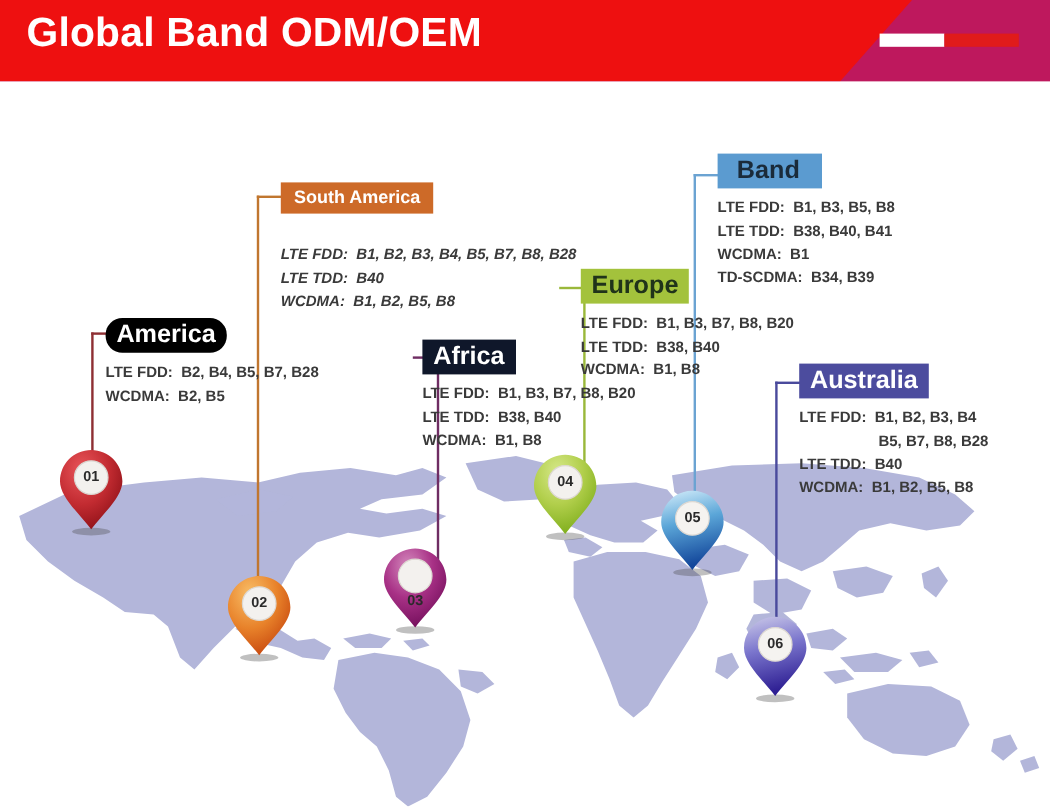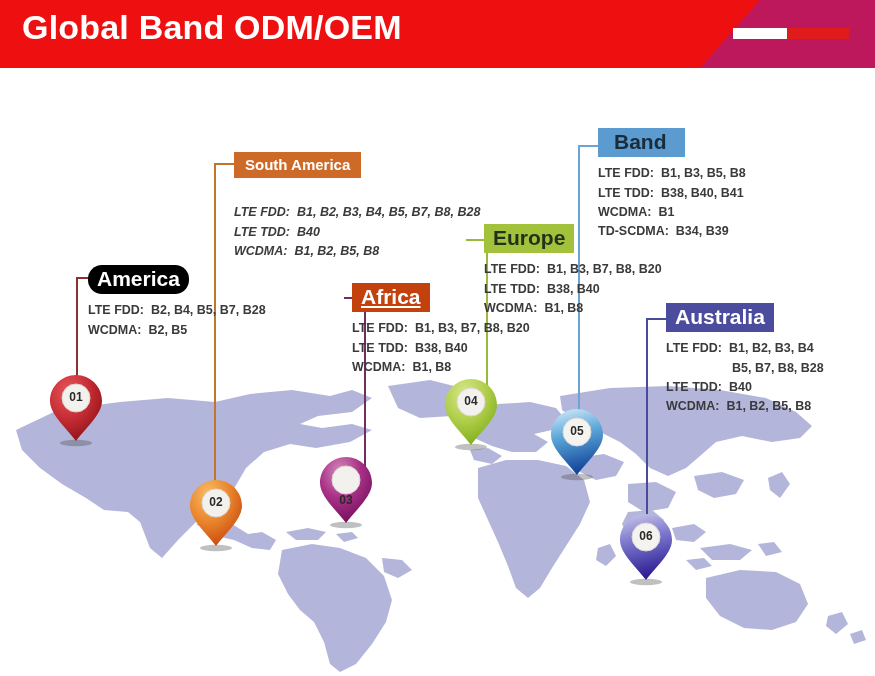--- a/index.html
+++ b/index.html
@@ -193,21 +193,21 @@
         <span>B40</span>
       </span>
       <span class="row">
         <span>WCDMA:&nbsp;</span>
         <span>B1, B2, B5, B8</span>
       </span>
     </div>
   </div>
 
   <div class="callout" style="left:352px;top:283px;">
-    <span class="tag big" style="background:#c2410c;color:#ffffff;text-decoration:underline;">Africa</span>
+    <span class="tag big" style="background:#0f172a;color:#ffffff;">Africa</span>
     <div class="bands">
       <span class="row">
         <span>LTE FDD:&nbsp;</span>
         <span>B1, B3, B7, B8, B20</span>
       </span>
       <span class="row">
         <span>LTE TDD:&nbsp;</span>
         <span>B38, B40</span>
       </span>
       <span class="row">

